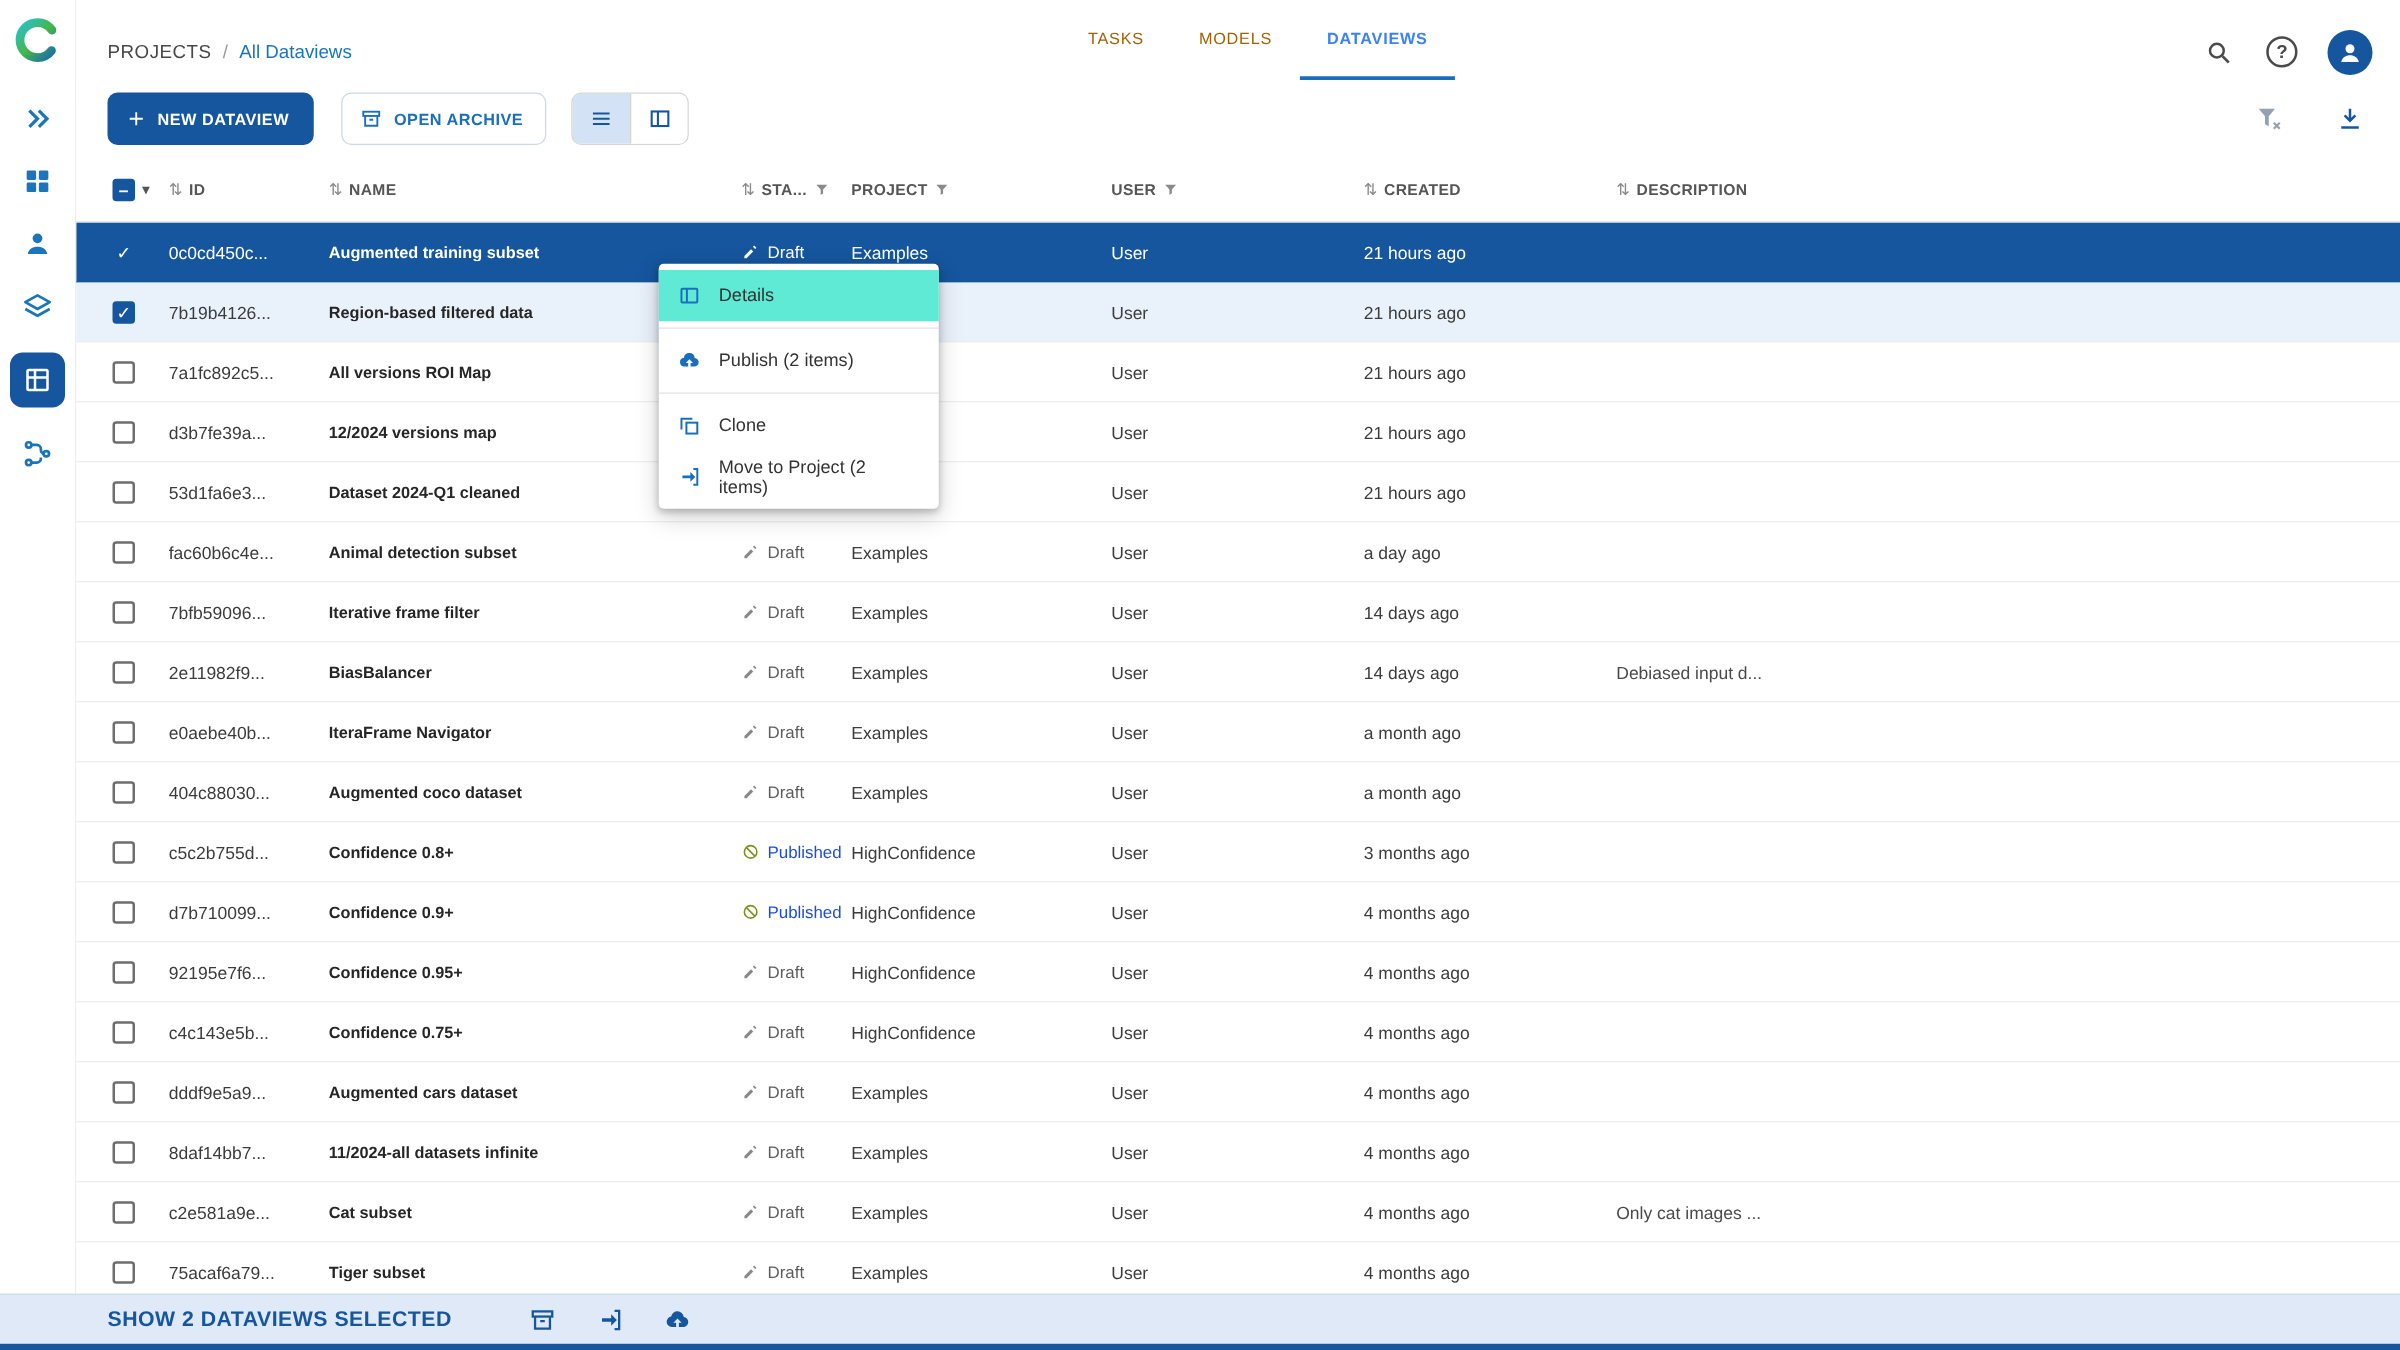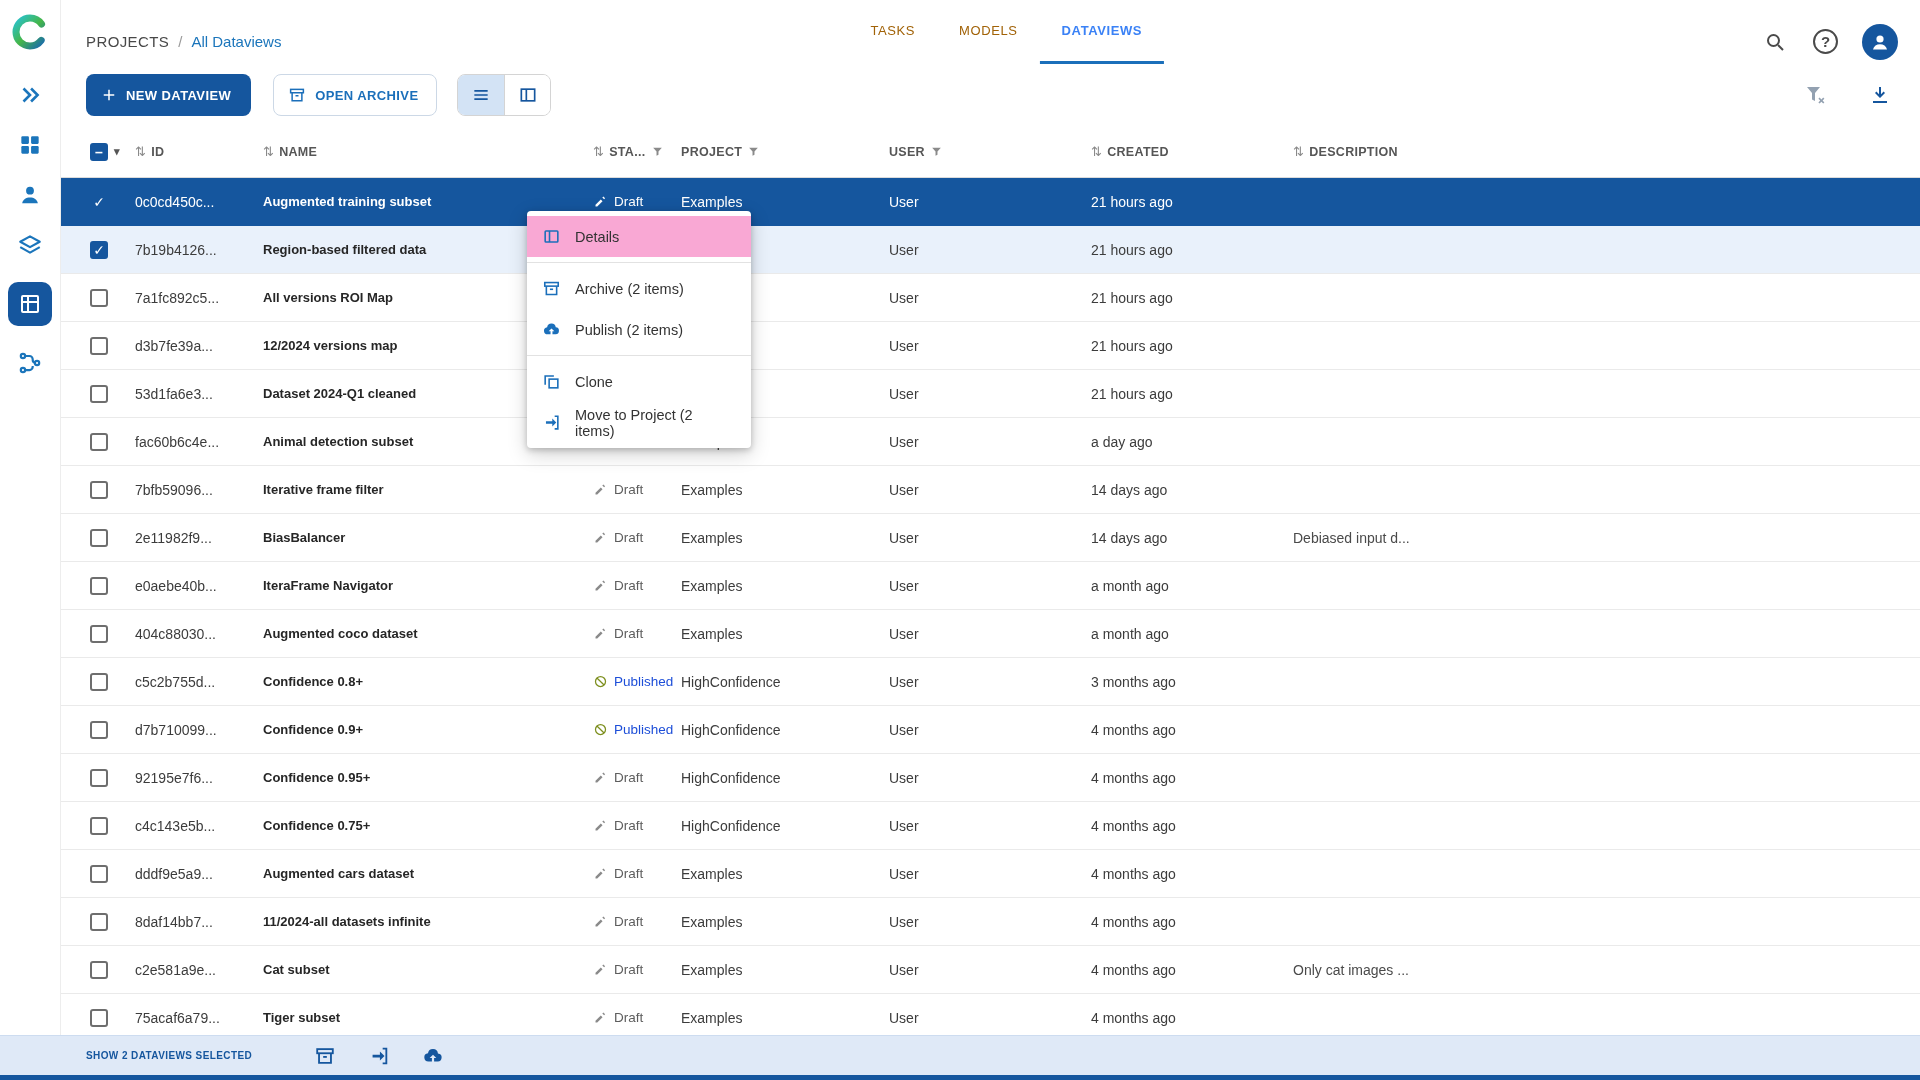--- a/index.html
+++ b/index.html
@@ -129,31 +129,31 @@
   
   .context-menu {
     position:absolute; left:527px; top:211px; width:224px; z-index:20;
     background:#fff; border-radius:4px; padding:5px 0;
     box-shadow:0 2px 6px rgba(0,0,0,.22), 0 6px 20px rgba(0,0,0,.18);
   }
   .menu-item {
     height:41px; display:flex; align-items:center; gap:14px; padding:0 15px;
     font-size:14.5px; color:#333; cursor:pointer;
   }
-  .menu-item.highlighted { background:#f9a8d4; }
+  .menu-item.highlighted { background:#5eead4; }
   .menu-item .mi-icon { width:19px; height:19px; color:#1b6fba; flex:none; }
   .menu-divider { height:1px; background:#e2e2e2; margin:5px 0; }
 
   
   .footer {
     position:absolute; left:0; right:0; bottom:5px; height:40px;
     background:#dfe9f7; border-top:1px solid #cddcf0;
     display:flex; align-items:center;
   }
-  .footer-label { margin-left:86px; font-size:10px; font-weight:700; letter-spacing:.4px; color:#15569e; }
+  .footer-label { margin-left:86px; font-size:17px; font-weight:700; letter-spacing:.4px; color:#15569e; }
   .footer-icons { display:flex; align-items:center; gap:32px; margin-left:62px; }
   .footer-icons .f-icon { width:22px; height:22px; color:#15569e; cursor:pointer; }
   .bottom-strip { position:absolute; left:0; right:0; bottom:0; height:5px; background:#15569e; }
 </style>
 </head>
 <body>
 
 <nav class="sidebar">
   <div class="logo-wrap">
     <svg width="40" height="40" viewBox="0 0 40 40">
@@ -673,30 +673,20 @@
         <svg viewBox="0 0 24 24" fill="none" stroke="currentColor" stroke-width="2">
           <rect x="4" y="5" width="16" height="14" rx="1"></rect>
           <path d="M9.5 5v14"></path>
         </svg>
       </span>
       <span>Details</span>
     </div>
     <div class="menu-divider"></div>
     <div class="menu-item">
       <span class="mi-icon">
-        <svg viewBox="0 0 24 24" fill="none" stroke="currentColor" stroke-width="2">
-          <rect x="3.5" y="4.5" width="17" height="4.5"></rect>
-          <path d="M5.5 9v10.5h13V9"></path>
-          <path d="M10 13h4"></path>
-        </svg>
-      </span>
-      <span>Archive (2 items)</span>
-    </div>
-    <div class="menu-item">
-      <span class="mi-icon">
         <svg viewBox="0 0 24 24">
           <path fill="currentColor" fill-rule="evenodd" d="M7 18a4.5 4.5 0 01-.5-8.97A5.5 5.5 0 0117.4 9.3 4.35 4.35 0 0116.7 18H7zm5-7.4l-3.6 3.7h2.4V18h2.4v-3.7h2.4z"></path>
         </svg>
       </span>
       <span>Publish (2 items)</span>
     </div>
     <div class="menu-divider"></div>
     <div class="menu-item">
       <span class="mi-icon">
         <svg viewBox="0 0 24 24" fill="none" stroke="currentColor" stroke-width="2">

